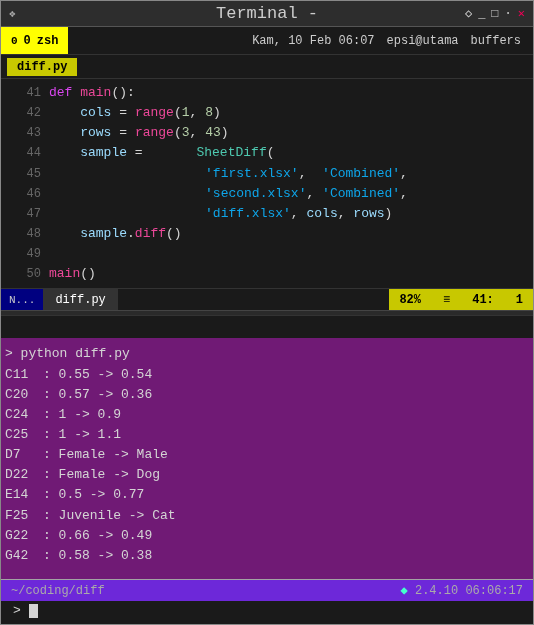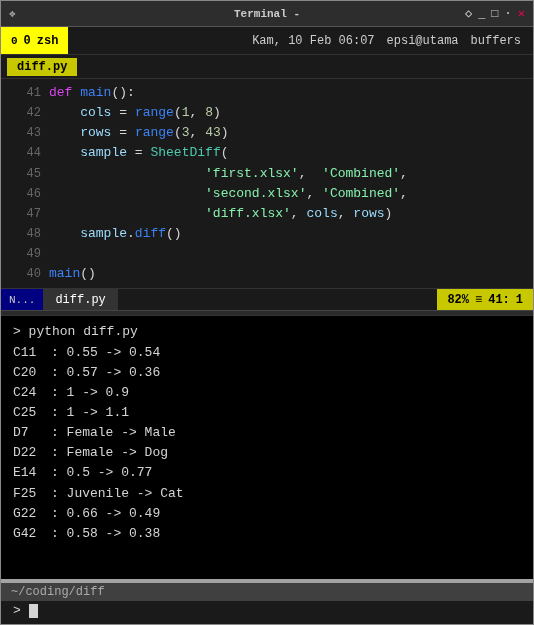--- a/index.html
+++ b/index.html
@@ -29,22 +29,21 @@
       align-items: center;
       justify-content: space-between;
       height: 26px;
       border-bottom: 1px solid #555;
     }
     .title-bar-center {
       position: absolute;
       left: 50%;
       transform: translateX(-50%);
       color: #ccc;
-      font-size: 11px;
-      font-weight: bold;
+      font-size: 17px;
     }
     .title-bar-left {
       display: flex;
       align-items: center;
       gap: 6px;
     }
     .title-bar-right {
       display: flex;
       align-items: center;
       gap: 6px;
@@ -115,26 +114,26 @@
       font-size: 12px;
       flex-shrink: 0;
       user-select: none;
     }
     .line-content {
       color: #d4d4d4;
       white-space: pre;
     }
     
     .kw { color: #d946ef; }
-    .fn { color: #3b82f6; }
-    .str { color: #86efac; }
+    .fn { color: #ec4899; }
+    .str { color: #0ea5e9; }
     .num { color: #b5cea8; }
     .punc { color: #d4d4d4; }
     .var { color: #9cdcfe; }
-    .cls { color: #4ec9b0; }
+    .cls { color: #4ec9b0; margin-left: 46px; }
 
     
     .vim-statusline {
       background: #1a1a1a;
       display: flex;
       align-items: center;
       height: 22px;
       font-size: 12px;
       border-top: 1px solid #333;
     }
@@ -160,47 +159,48 @@
       background: #1a1a1a;
     }
     .vim-right {
       background: #c8c800;
       color: #000;
       padding: 0 10px;
       height: 100%;
       display: flex;
       align-items: center;
       font-weight: bold;
-      gap: 6px;
+      gap: 22px;
     }
 
     
     .terminal-area {
-      background: #000000;
+      background: #701a75;
       flex: 1;
-      padding: 6px 12px;
+      padding: 6px 4px;
       font-size: 13px;
       color: #d4d4d4;
       overflow: hidden;
+      margin-top: 22px;
     }
     .term-line {
       line-height: 1.55;
       white-space: pre;
     }
     .term-cell { display: inline-block; min-width: 38px; color: #d4d4d4; }
 
     .term-status-bar {
-      background: #404040;
+      background: #6d28d9;
       display: flex;
       justify-content: space-between;
       align-items: center;
       padding: 2px 10px;
       font-size: 12px;
       color: #aaa;
-      border-top: 4px solid #a3a3a3;
+      border-top: 1px solid #a3a3a3;
       height: 22px;
     }
     .diamond { color: #4fc; }
     .cursor-block {
       display: inline-block;
       width: 9px;
       height: 14px;
       background: #d4d4d4;
       vertical-align: text-bottom;
     }
@@ -282,21 +282,21 @@
       <span class="line-num">48</span>
       <span class="line-content">    <span class="var">sample</span><span class="punc">.</span><span class="fn">diff</span><span class="punc">()</span></span>
     </div>
 
     <div class="code-line">
       <span class="line-num">49</span>
       <span class="line-content"> </span>
     </div>
 
     <div class="code-line">
-      <span class="line-num">40</span>
+      <span class="line-num">50</span>
       <span class="line-content"><span class="fn">main</span><span class="punc">()</span></span>
     </div>
   </div>
 
   <div class="vim-statusline">
     <div class="vim-mode">
       <span>N...</span>
     </div>
     <div class="vim-file">
       <span>diff.py</span>
@@ -321,20 +321,24 @@
     <div class="term-line"><span class="term-cell">D7</span><span>: Female -&gt; Male</span></div>
     <div class="term-line"><span class="term-cell">D22</span><span>: Female -&gt; Dog</span></div>
     <div class="term-line"><span class="term-cell">E14</span><span>: 0.5 -&gt; 0.77</span></div>
     <div class="term-line"><span class="term-cell">F25</span><span>: Juvenile -&gt; Cat</span></div>
     <div class="term-line"><span class="term-cell">G22</span><span>: 0.66 -&gt; 0.49</span></div>
     <div class="term-line"><span class="term-cell">G42</span><span>: 0.58 -&gt; 0.38</span></div>
   </div>
 
   <div class="term-status-bar">
     <span>~/coding/diff</span>
+    <span>
+      <span class="diamond">◆</span>
+      <span>2.4.10 06:06:17</span>
+    </span>
   </div>
 
   <div style="background:#1a1a1a; padding: 2px 12px 6px; font-size:13px; color:#d4d4d4; font-family:'Courier New',monospace;">
     <span>&gt;</span>
     <span class="cursor-block"></span>
   </div>
 
 </div>
 
 </body></html>

